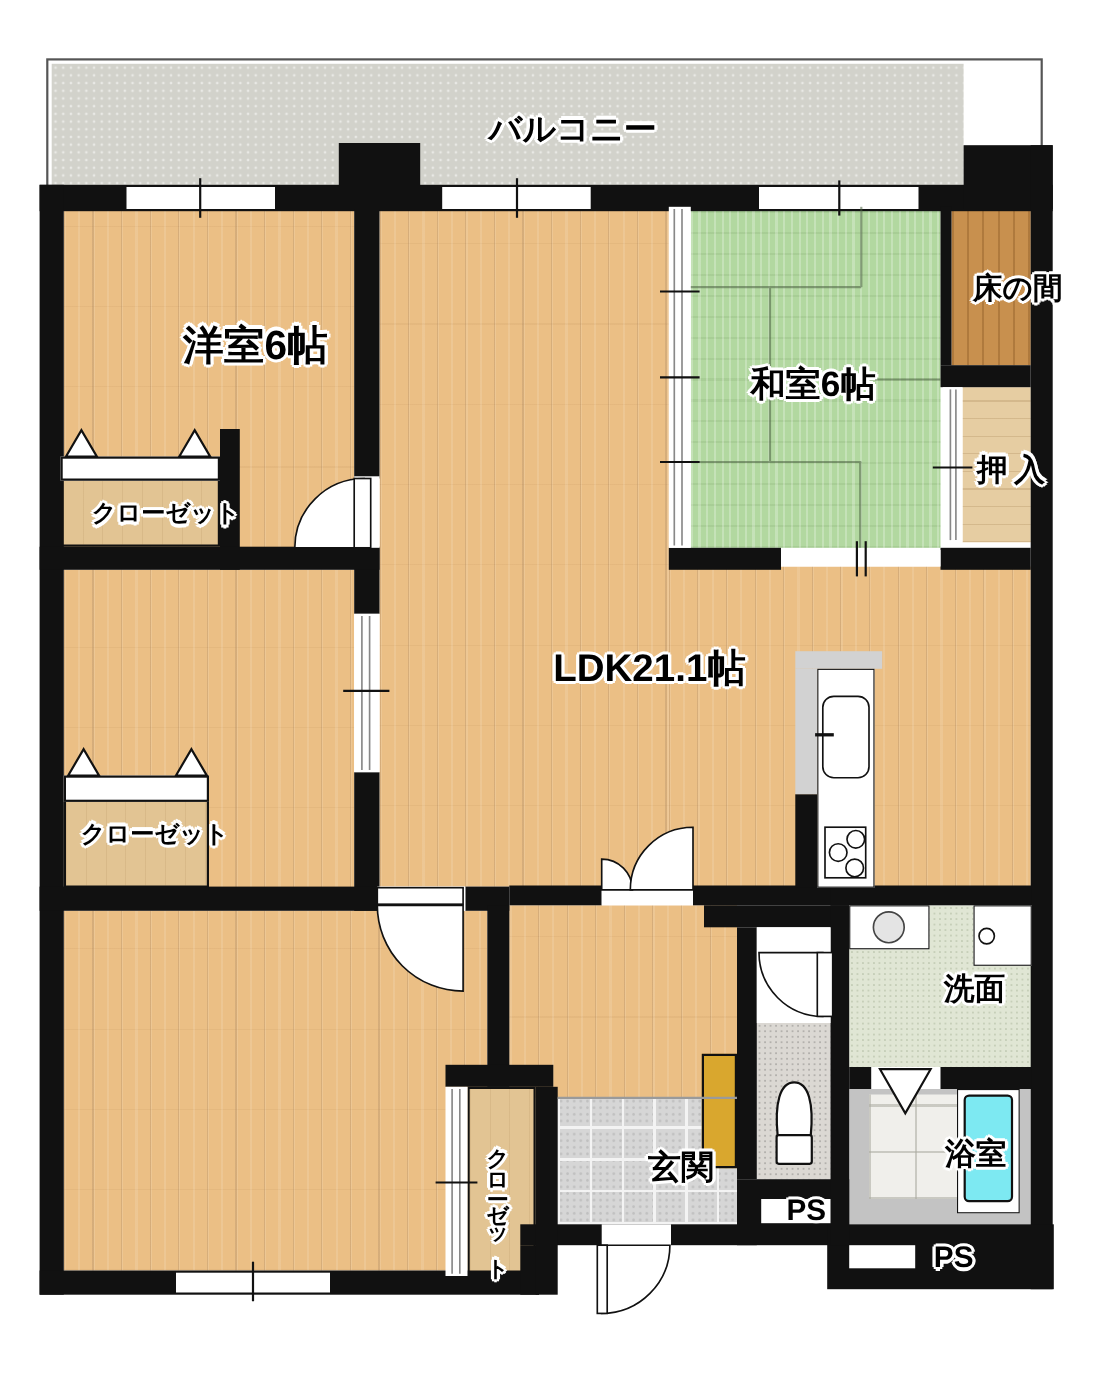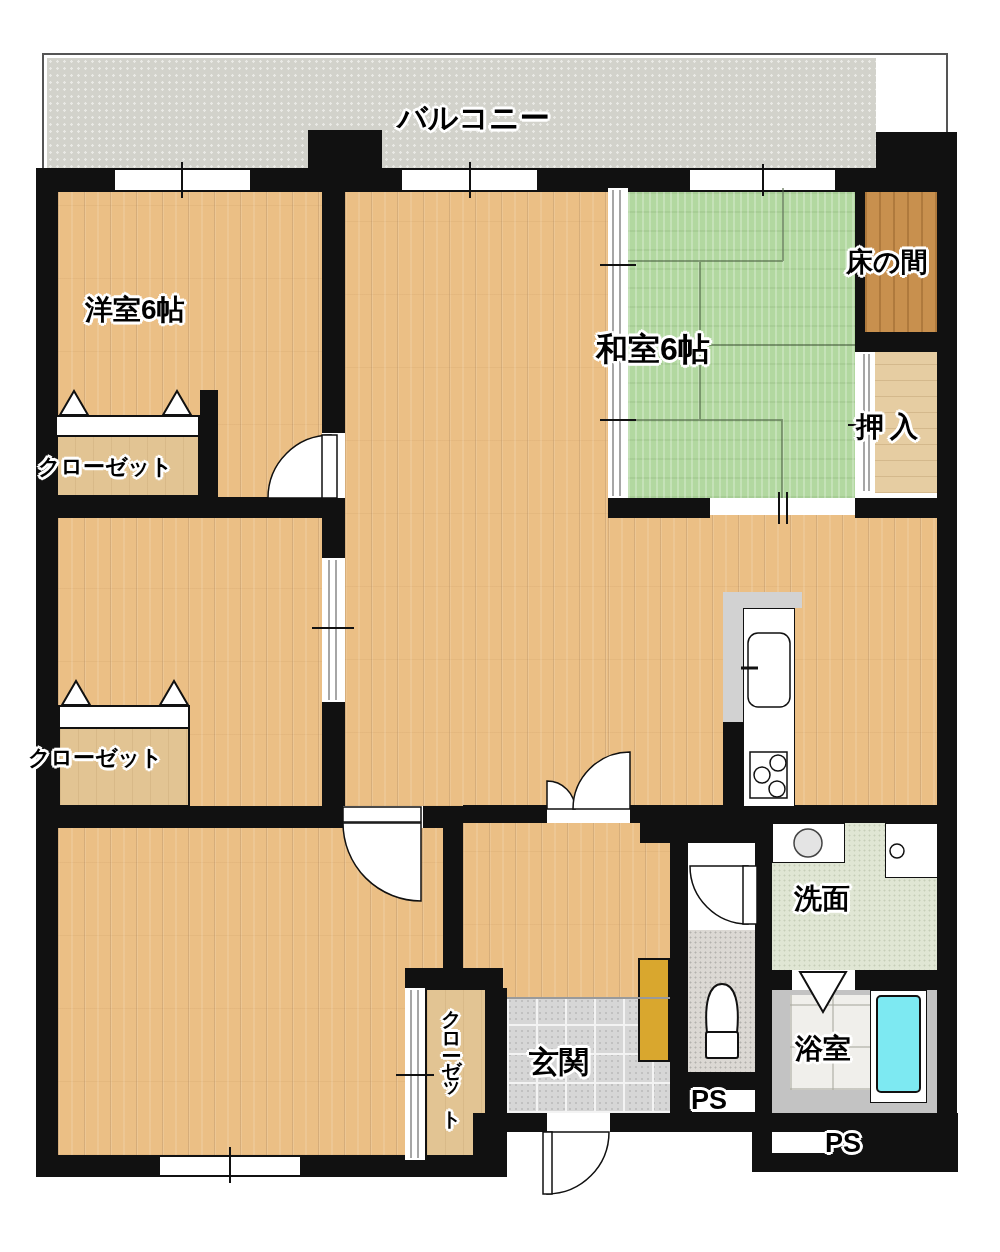--- a/index.html
+++ b/index.html
@@ -39,21 +39,21 @@
   .bathtile{position:absolute;z-index:2;background-color:#f0efeb;
     background-image:
       repeating-linear-gradient(0deg, rgba(170,170,160,0.55) 0 2px, transparent 2px 42px),
       repeating-linear-gradient(90deg, rgba(170,170,160,0.55) 0 2px, transparent 2px 42px);}
   .open{position:absolute;background:#ffffff;z-index:4;}
   .fix{position:absolute;z-index:4;background:#ffffff;border:2px solid #111;box-sizing:border-box;}
   .gray{position:absolute;z-index:4;background:#d2d2d2;}
   .outline{position:absolute;z-index:1;border:2px solid #555;background:transparent;}
   svg.overlay{position:absolute;left:0;top:0;z-index:5;pointer-events:none;}
   
-  .lbl{position:absolute;z-index:6;font-weight:bold;color:#000;text-align:left;white-space:nowrap;line-height:1.05;
+  .lbl{position:absolute;z-index:6;font-weight:bold;color:#000;text-align:right;white-space:nowrap;line-height:1.05;
     text-shadow:-2px -2px 0 #fff,2px -2px 0 #fff,-2px 2px 0 #fff,2px 2px 0 #fff,
                 -3px 0 0 #fff,3px 0 0 #fff,0 -3px 0 #fff,0 3px 0 #fff;}
   .lbl-v{writing-mode:vertical-rl;text-orientation:upright;letter-spacing:2px;}
 </style>
 </head>
 <body>
 
 <div id="plan">
 
   <div class="outline" style="left:42px;top:53px;width:902px;height:115px;"></div>
@@ -225,26 +225,27 @@
 
     <g stroke="#111" stroke-width="2" fill="#fff">
       <path d="M707,1033 C704,1003 709,984 722,984 C735,984 740,1003 737,1033 Z"></path>
       <rect x="706" y="1032" width="32" height="26" rx="2"></rect>
     </g>
 
     <path d="M507,998 H670" stroke="#9a9a9a" stroke-width="2"></path>
   </svg>
 
   <div class="lbl" style="left:397px;top:102px;width:200px;font-size:30px;">バルコニー</div>
-  <div class="lbl" style="left:85px;top:295px;width:200px;font-size:28px;">洋室6帖</div>
+  <div class="lbl" style="left:85px;top:295px;width:200px;font-size:37px;padding-left:13px;">洋室6帖</div>
   <div class="lbl" style="left:596px;top:333px;width:200px;font-size:32px;">和室6帖</div>
   <div class="lbl" style="left:846px;top:248px;width:120px;font-size:27px;">床の間</div>
   <div class="lbl" style="left:856px;top:412px;width:100px;font-size:28px;letter-spacing:6px;">押入</div>
   <div class="lbl" style="left:38px;top:455px;width:180px;font-size:22px;">クローゼット</div>
   <div class="lbl" style="left:28px;top:746px;width:180px;font-size:22px;">クローゼット</div>
+  <div class="lbl" style="left:428px;top:590px;width:250px;font-size:35px;">LDK21.1帖</div>
   <div class="lbl lbl-v" style="left:441px;top:995px;height:160px;font-size:20px;">クローゼット</div>
   <div class="lbl" style="left:529px;top:1046px;width:120px;font-size:30px;">玄関</div>
   <div class="lbl" style="left:794px;top:884px;width:120px;font-size:28px;">洗面</div>
   <div class="lbl" style="left:795px;top:1034px;width:120px;font-size:28px;">浴室</div>
   <div class="lbl" style="left:691px;top:1086px;width:60px;font-size:27px;">PS</div>
   <div class="lbl" style="left:825px;top:1129px;width:60px;font-size:27px;">PS</div>
 
 </div>
 
 </body></html>

